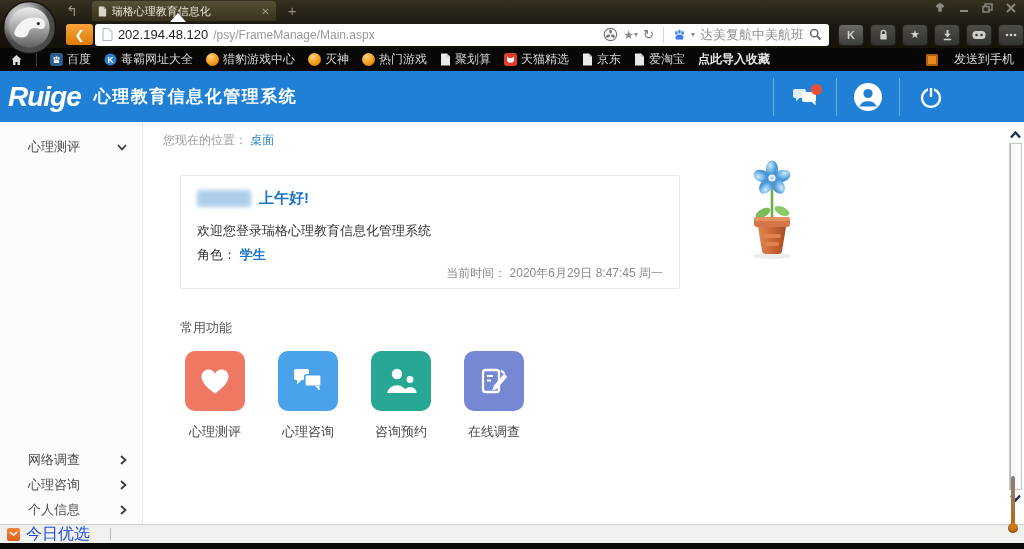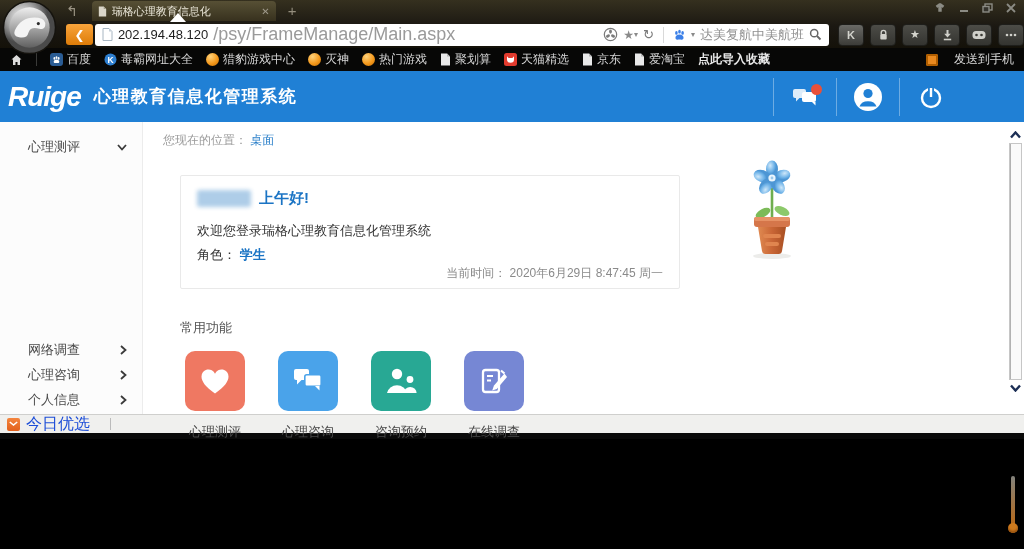--- a/index.html
+++ b/index.html
@@ -15,21 +15,21 @@
   .back-curve { color:#9a9383; font-size:14px; margin:0 14px 2px 0; }
   .tab { width:184px; height:20px; background:linear-gradient(#575035,#37311e); border-radius:4px 4px 0 0; display:flex; align-items:center; padding:0 6px; gap:5px; color:#eae6d8; font-size:11px; position:relative; }
   .tab-title { flex:1; white-space:nowrap; overflow:hidden; }
   .tab-close { color:#a09a8c; font-size:10px; }
   .newtab { color:#948e7e; font-size:15px; margin-left:12px; margin-bottom:2px; }
   .tab-pointer { position:absolute; left:170px; top:13px; width:0; height:0; border-left:8px solid transparent; border-right:8px solid transparent; border-bottom:9px solid #fff; z-index:6; }
   .addr-row { height:27px; display:flex; align-items:center; padding-left:66px; }
   .back-btn { width:28px; height:21px; background:linear-gradient(#f9a43c,#dd7c08); border-radius:3px; color:#fff; font-weight:bold; font-size:12px; display:flex; align-items:center; justify-content:center; margin-right:2px; }
   .url-bar { width:764px; height:22px; background:#fff; border-radius:3px; display:flex; align-items:center; padding:0 7px; gap:5px; }
   .url-host { font-size:13px; color:#1d1d1d; }
-  .url-path { font-size:18px; color:#9a9a9a; }
+  .url-path { font-size:12px; color:#9a9a9a; }
   .url-spacer { flex:1; }
   .u-ic { display:flex; align-items:center; color:#7a7a7a; }
   .star-glyph { font-size:12px; color:#8a8a8a; }
   .caret { font-size:8px; color:#8a8a8a; }
   .refresh-glyph { font-size:13px; color:#7a7a7a; }
   .u-div { width:1px; height:16px; background:#d9d9d9; margin:0 4px; }
   .search-query { font-size:13px; color:#8f8f8f; white-space:nowrap; }
   .chrome-btns { display:flex; gap:6px; margin-left:9px; }
   .cbtn { width:26px; height:22px; background:linear-gradient(#4c4c47,#343430); border:1px solid #1e1e1b; border-radius:4px; color:#d4d4cd; display:flex; align-items:center; justify-content:center; font-size:11px; font-weight:bold; }
   .cbtn.k { background:linear-gradient(#6a6a66,#3c3c38); }
@@ -47,21 +47,21 @@
   
   .app-header { height:51px; background:#2080d5; display:flex; align-items:center; padding-left:8px; }
   .brand { color:#fff; font-size:28px; font-weight:bold; font-style:italic; letter-spacing:-1px; }
   .brand-title { color:#fff; font-size:17px; font-weight:bold; margin-left:13px; letter-spacing:1.5px; }
   .h-icons { margin-left:auto; display:flex; align-items:center; height:100%; }
   .h-div { width:1px; height:38px; background:rgba(255,255,255,.35); }
   .h-item { width:62px; display:flex; justify-content:center; align-items:center; position:relative; height:100%; }
   .red-dot { position:absolute; top:13px; right:14px; width:11px; height:11px; border-radius:50%; background:#e8503a; }
 
   
-  .main { height:292px; display:flex; background:#fff; }
+  .main { height:402px; display:flex; background:#fff; }
   .sidebar { width:143px; background:#fcfcfc; border-right:1px solid #ececec; display:flex; flex-direction:column; font-size:13px; color:#4b4b4b; padding-top:12px; }
   .s-item { height:26px; display:flex; align-items:center; justify-content:space-between; padding:0 15px 0 28px; }
   .s-sub { height:25px; display:flex; align-items:center; padding-left:45px; color:#565656; }
   .s-bottom { margin-top:auto; padding-bottom:2px; }
   .s-bottom .s-item { height:25px; }
 
   .content { flex:1; position:relative; padding:10px 0 0 20px; background:#fff; }
   .breadcrumb { font-size:12px; color:#9a9a9a; }
   .bc-link { color:#2a7fc9; }
   .card { width:500px; margin:26px 0 0 17px; border:1px solid #e9e9e9; border-radius:2px; padding:13px 16px 6px; background:#fff; }

